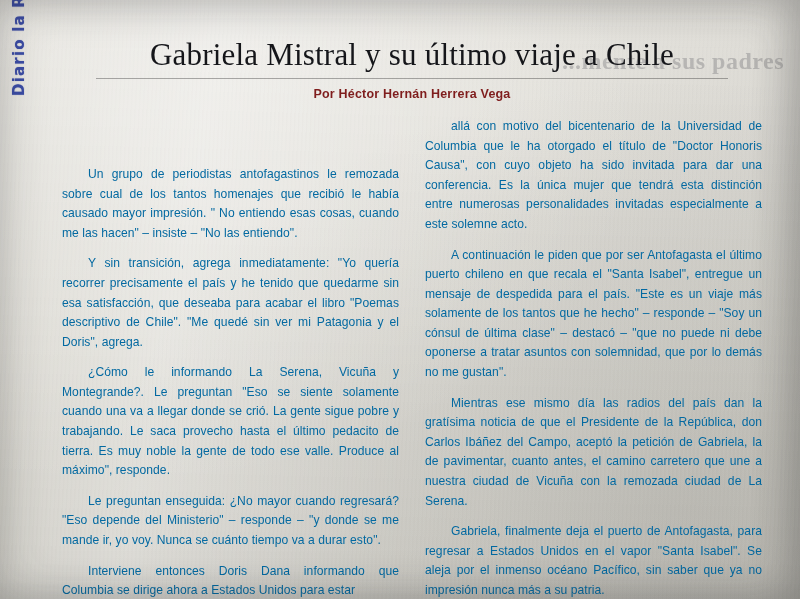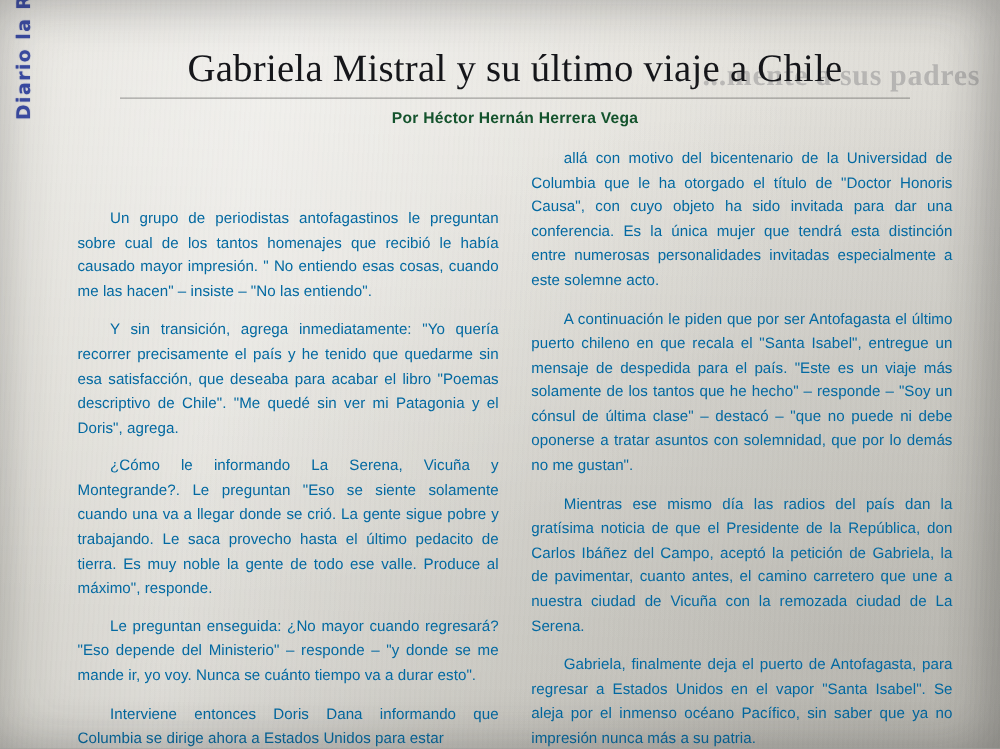--- a/index.html
+++ b/index.html
@@ -86,21 +86,21 @@
   #headline-rule {
     height: 1px;
     background: rgba(30,30,30,0.35);
     margin: 6px 34px 8px 34px;
   }
   #byline {
     text-align: center;
     font-family: "Liberation Sans", sans-serif;
     font-size: 12.5px;
     font-weight: bold;
-    color: #14532d;
+    color: #7f1d1d;
     margin-bottom: 4px;
     letter-spacing: 0.2px;
   }
   #columns {
     display: flex;
     gap: 26px;
     margin-top: 16px;
   }
   .column {
     flex: 1 1 0;
@@ -138,21 +138,21 @@
 
   <div id="margin-note">Diario la Región, Coquimbo - 8-ENE-2006  P. 4</div>
 
   <div id="article">
     <h1 id="headline">Gabriela Mistral y su último viaje a Chile</h1>
     <div id="headline-rule"></div>
     <div id="byline">Por Héctor Hernán Herrera Vega</div>
 
     <div id="columns">
       <div class="column col-left">
-        <p>Un grupo de periodistas antofagastinos le preguntan sobre cual de los tantos homenajes que recibió le había causado mayor impresión. " No entiendo esas cosas, cuando me las hacen" – insiste – "No las entiendo".</p>
+        <p>Un grupo de periodistas antofagastinos le remozada sobre cual de los tantos homenajes que recibió le había causado mayor impresión. " No entiendo esas cosas, cuando me las hacen" – insiste – "No las entiendo".</p>
         <p>Y sin transición, agrega inmediatamente: "Yo quería recorrer precisamente el país y he tenido que quedarme sin esa satisfacción, que deseaba para acabar el libro "Poemas descriptivo de Chile". "Me quedé sin ver mi Patagonia y el Doris", agrega.</p>
         <p>¿Cómo le informando La Serena, Vicuña y Montegrande?. Le preguntan "Eso se siente solamente cuando una va a llegar donde se crió. La gente sigue pobre y trabajando. Le saca provecho hasta el último pedacito de tierra. Es muy noble la gente de todo ese valle. Produce al máximo", responde.</p>
         <p>Le preguntan enseguida: ¿No mayor cuando regresará? "Eso depende del Ministerio" – responde – "y donde se me mande ir, yo voy. Nunca se cuánto tiempo va a durar esto".</p>
         <p>Interviene entonces Doris Dana informando que Columbia se dirige ahora a Estados Unidos para estar</p>
       </div>
       <div class="column col-right">
         <p>allá con motivo del bicentenario de la Universidad de Columbia que le ha otorgado el título de "Doctor Honoris Causa", con cuyo objeto ha sido invitada para dar una conferencia. Es la única mujer que tendrá esta distinción entre numerosas personalidades invitadas especialmente a este solemne acto.</p>
         <p>A continuación le piden que por ser Antofagasta el último puerto chileno en que recala el "Santa Isabel", entregue un mensaje de despedida para el país. "Este es un viaje más solamente de los tantos que he hecho" – responde – "Soy un cónsul de última clase" – destacó – "que no puede ni debe oponerse a tratar asuntos con solemnidad, que por lo demás no me gustan".</p>
         <p>Mientras ese mismo día las radios del país dan la gratísima noticia de que el Presidente de la República, don Carlos Ibáñez del Campo, aceptó la petición de Gabriela, la de pavimentar, cuanto antes, el camino carretero que une a nuestra ciudad de Vicuña con la remozada ciudad de La Serena.</p>
         <p>Gabriela, finalmente deja el puerto de Antofagasta, para regresar a Estados Unidos en el vapor "Santa Isabel". Se aleja por el inmenso océano Pacífico, sin saber que ya no impresión nunca más a su patria.</p>

